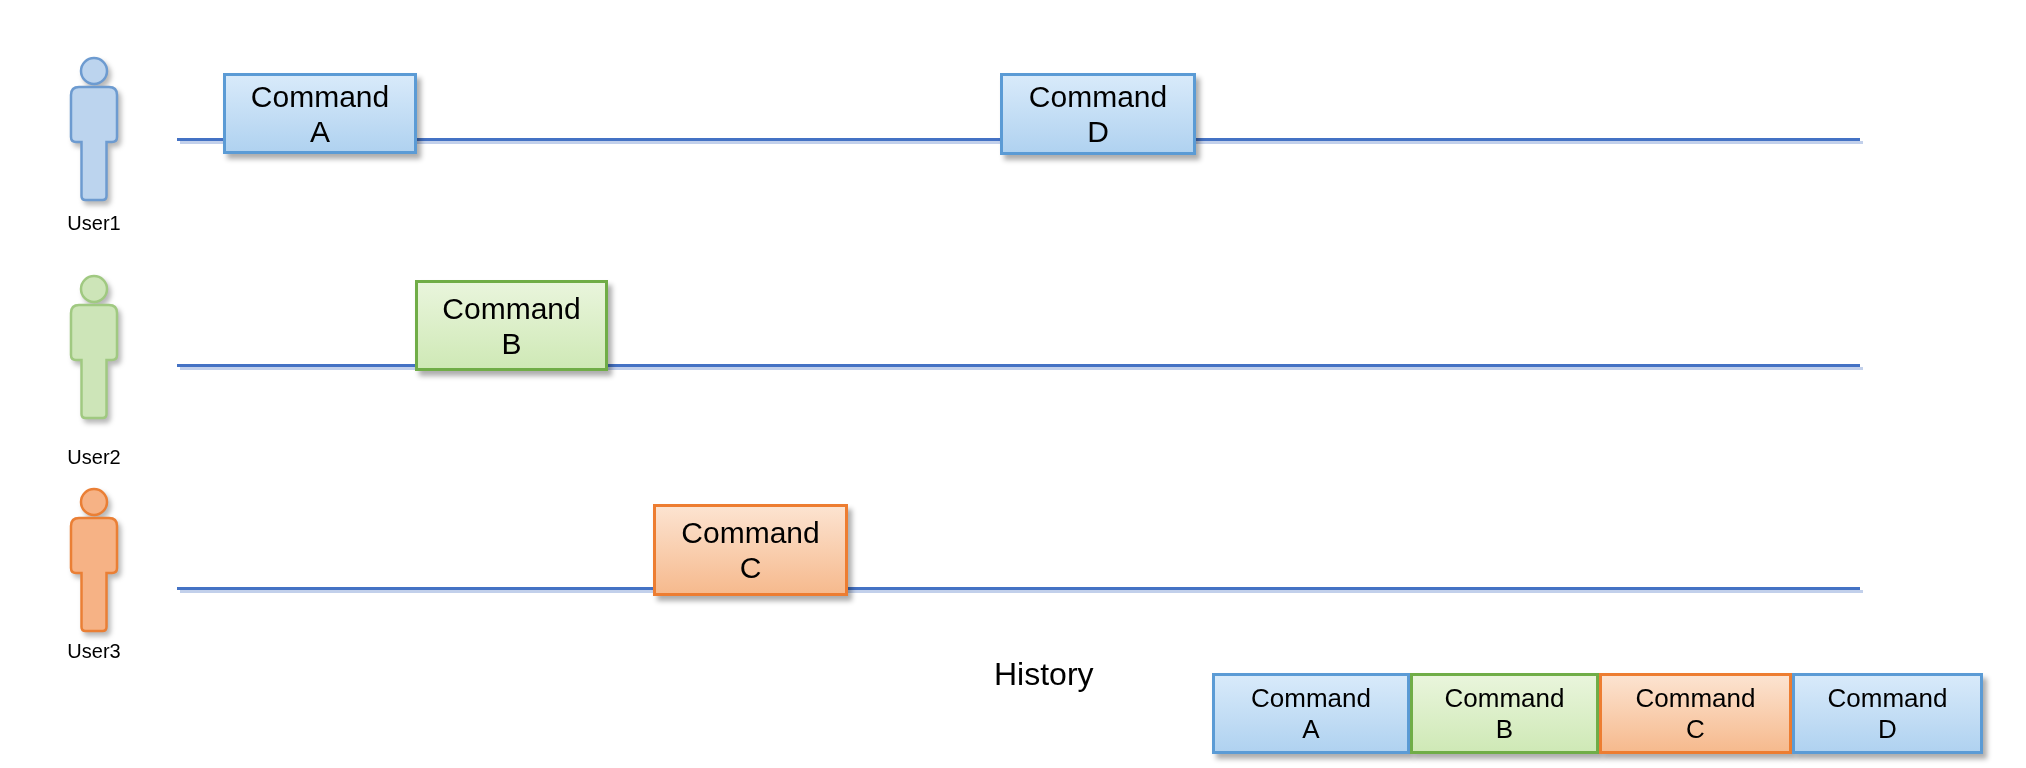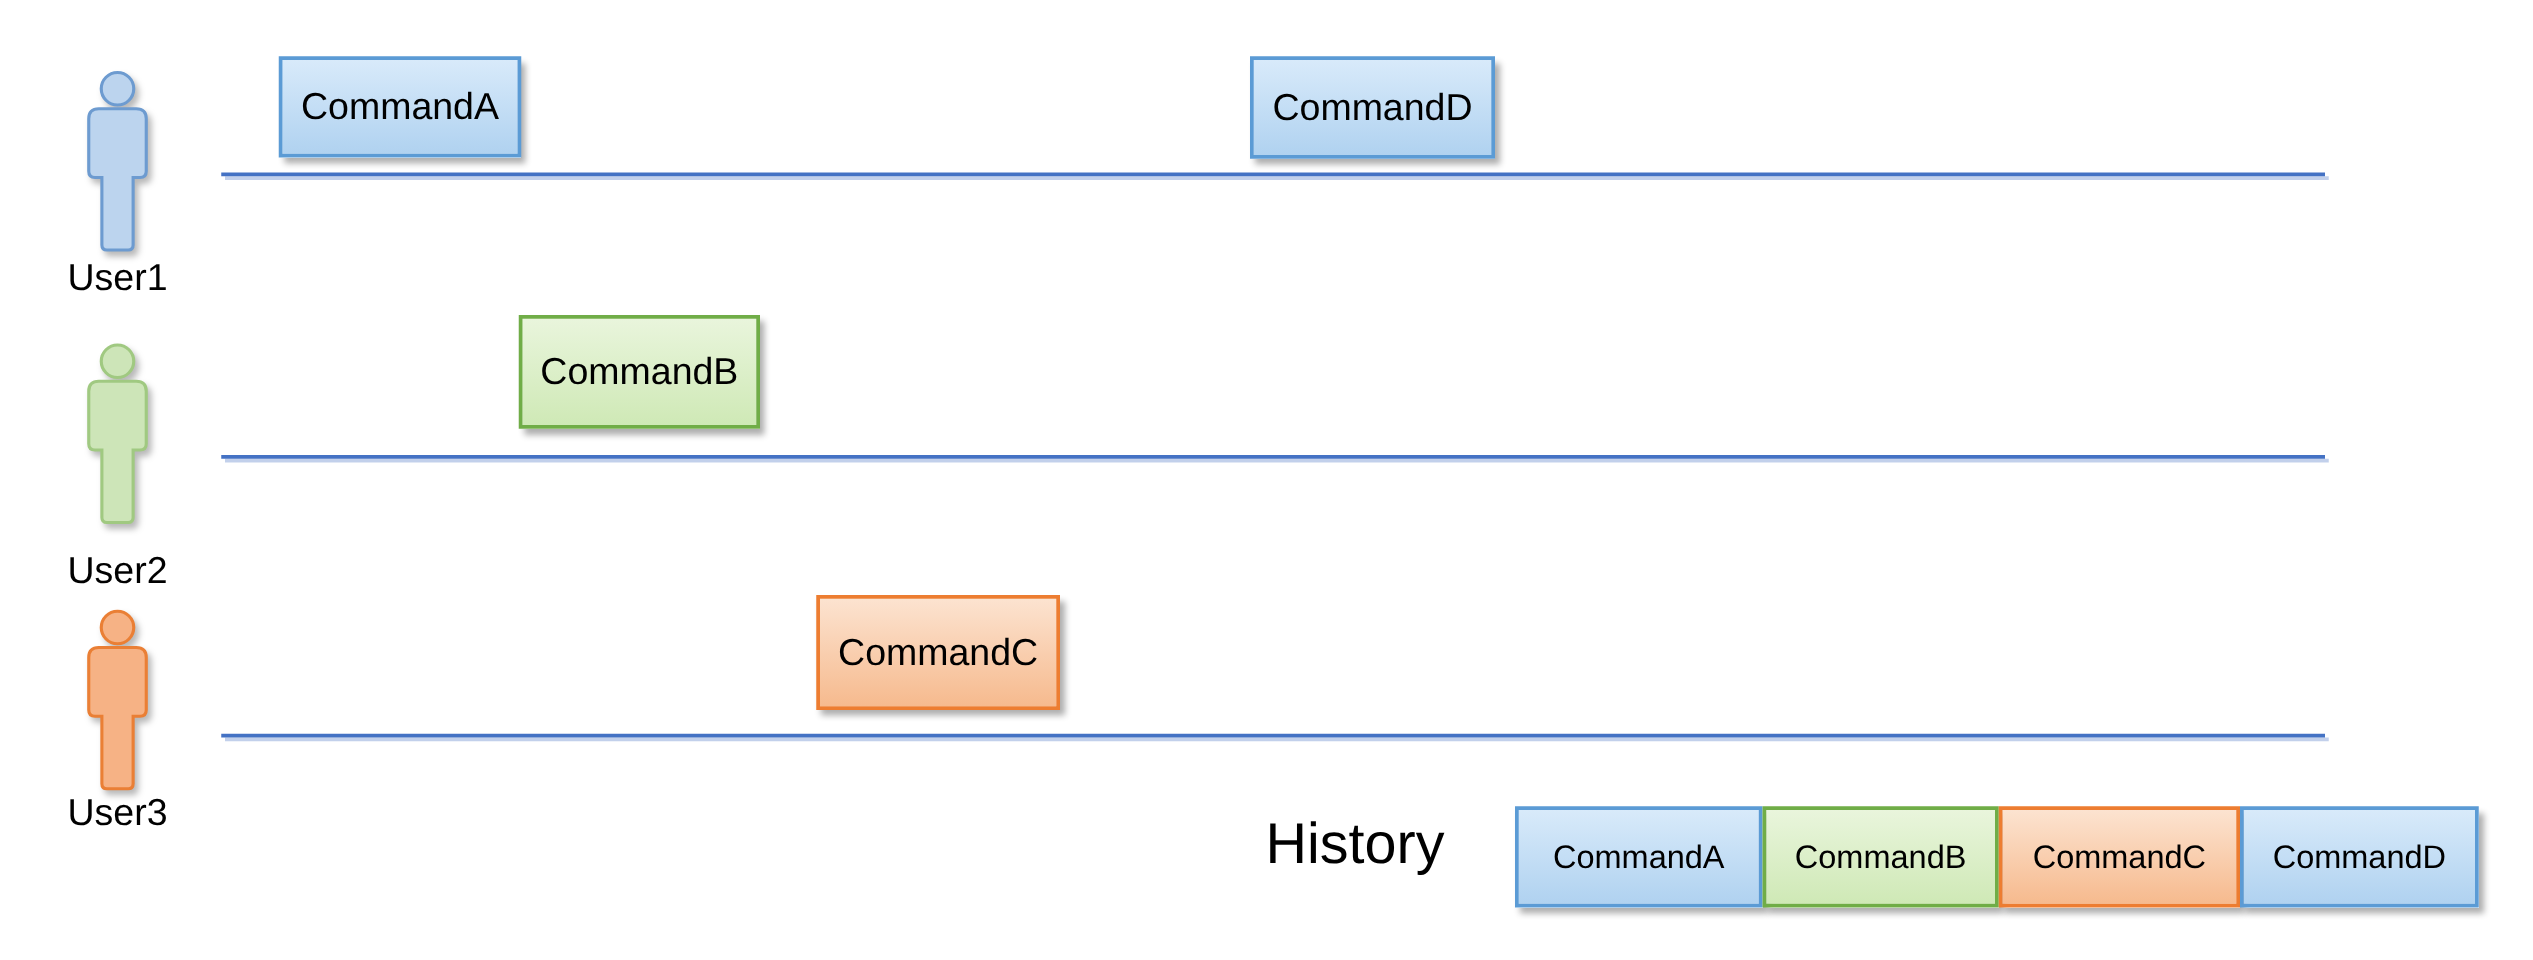--- a/index.html
+++ b/index.html
@@ -24,69 +24,69 @@
   }
   .fig-blue   circle, .fig-blue   path { fill: var(--blue-figure_fill,#bcd4ee);   stroke: var(--blue-figure_stroke,#6d9bd0);   stroke-width: 2.5; }
   .fig-green  circle, .fig-green  path { fill: var(--green-figure_fill,#cde5b8);  stroke: var(--green-figure_stroke,#a0c981);  stroke-width: 2.5; }
   .fig-orange circle, .fig-orange path { fill: var(--orange-figure_fill,#f6b285); stroke: var(--orange-figure_stroke,#ea7f35); stroke-width: 2.5; }
 
   .user-label {
     position: absolute;
     left: 24px;
     width: 140px;
     text-align: center;
-    font-size: 30px;
+    font-size: 20px;
     line-height: 34px;
   }
 
   
   .timeline-line {
     position: absolute;
     left: 177px;
     width: 1683px;
     height: 3px;
     background: var(--timeline_line,#4472c4);
     box-shadow: 3px 3px 0 rgba(120,150,210,0.45);
   }
 
   
   .cmd {
     position: absolute;
     box-sizing: border-box;
     display: flex;
-    flex-direction: row;
+    flex-direction: column;
     align-items: center;
     justify-content: center;
     text-align: right;
     font-size: 30px;
     line-height: 35px;
     box-shadow: 4px 5px 5px rgba(0,0,0,0.32);
+    margin-top: 28px;
   }
   .cmd-blue {
     border: 3px solid var(--blue-border,#5b9bd5);
     background: linear-gradient(180deg, var(--blue-fill_top,#d8eafa) 0%, var(--blue-fill_bottom,#b0d2f0) 100%);
   }
   .cmd-green {
     border: 3px solid var(--green-border,#70ad47);
     background: linear-gradient(180deg, var(--green-fill_top,#e9f5dc) 0%, var(--green-fill_bottom,#cfe9b6) 100%);
   }
   .cmd-orange {
     border: 3px solid var(--orange-border,#ed7d31);
     background: linear-gradient(180deg, var(--orange-fill_top,#fce3d0) 0%, var(--orange-fill_bottom,#f6ba8e) 100%);
   }
   .hist { font-size: 26px; line-height: 31px; }
 
   .history-label {
     position: absolute;
     left: 994px;
     top: 644px;
     width: 180px;
-    font-size: 46px;
+    font-size: 32px;
     line-height: 60px;
-    text-align: center;
   }
 </style>
 </head>
 <body>
 
 <div id="canvas">
 
   <svg class="figure fig-blue" style="top:57px" viewBox="0 0 46 143">
     <circle cx="23" cy="14" r="13"></circle>
     <path d="M 0 38 Q 0 30 8 30 L 38 30 Q 46 30 46 38 L 46 80 Q 46 85 41 85 L 35.5 85 L 35.5 139 Q 35.5 143 31.5 143 L 14.5 143 Q 10.5 143 10.5 139 L 10.5 85 L 5 85 Q 0 85 0 80 Z"></path>

